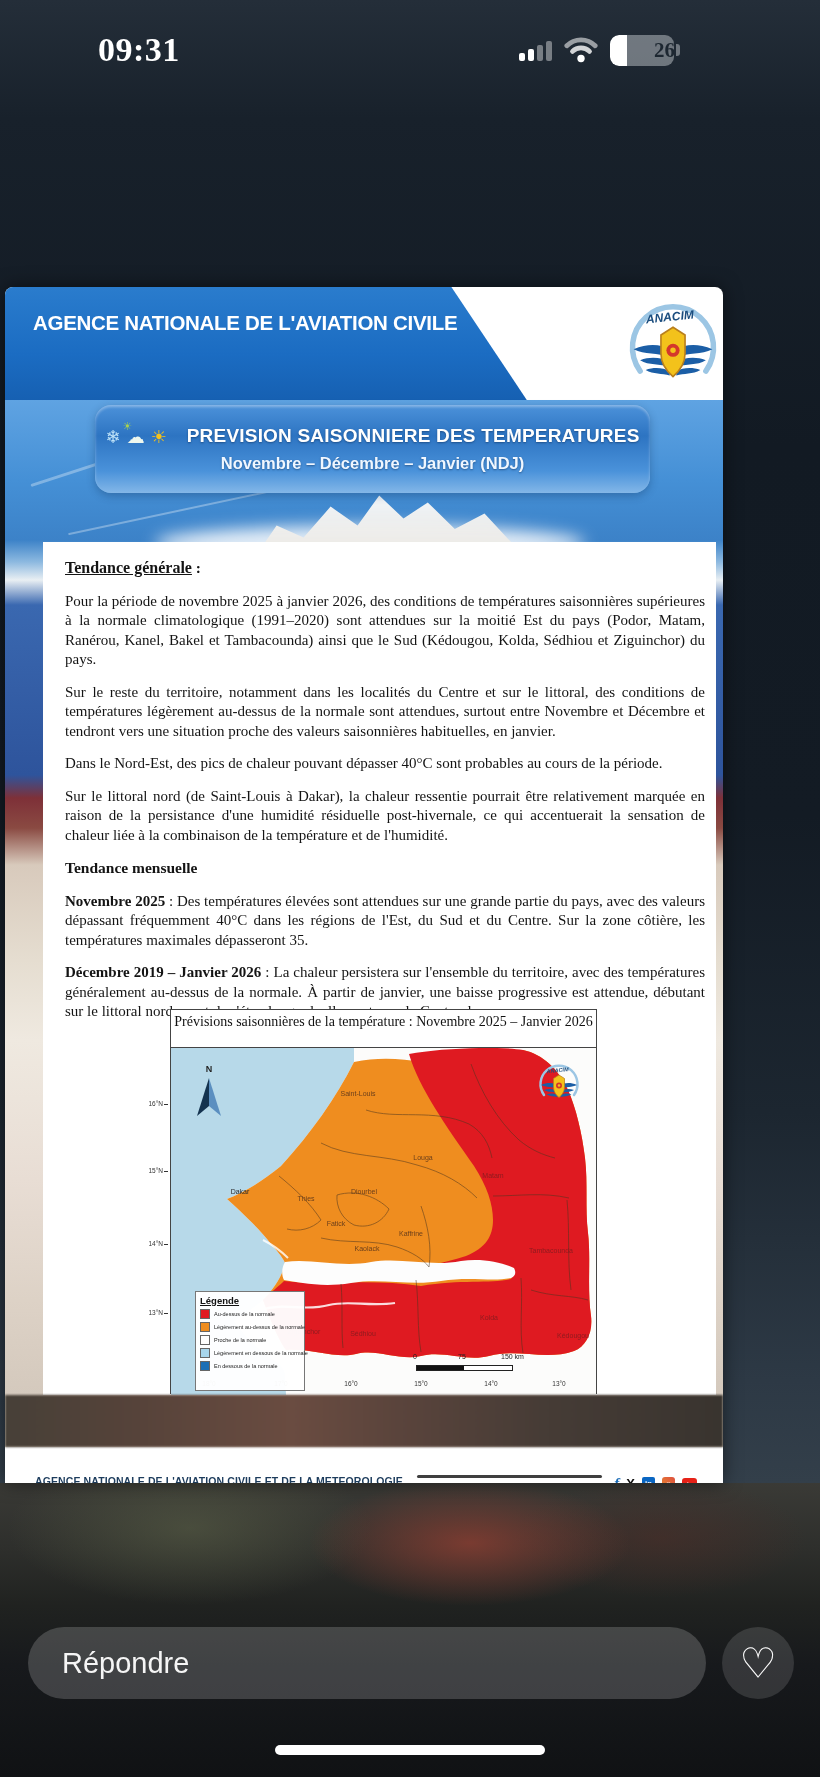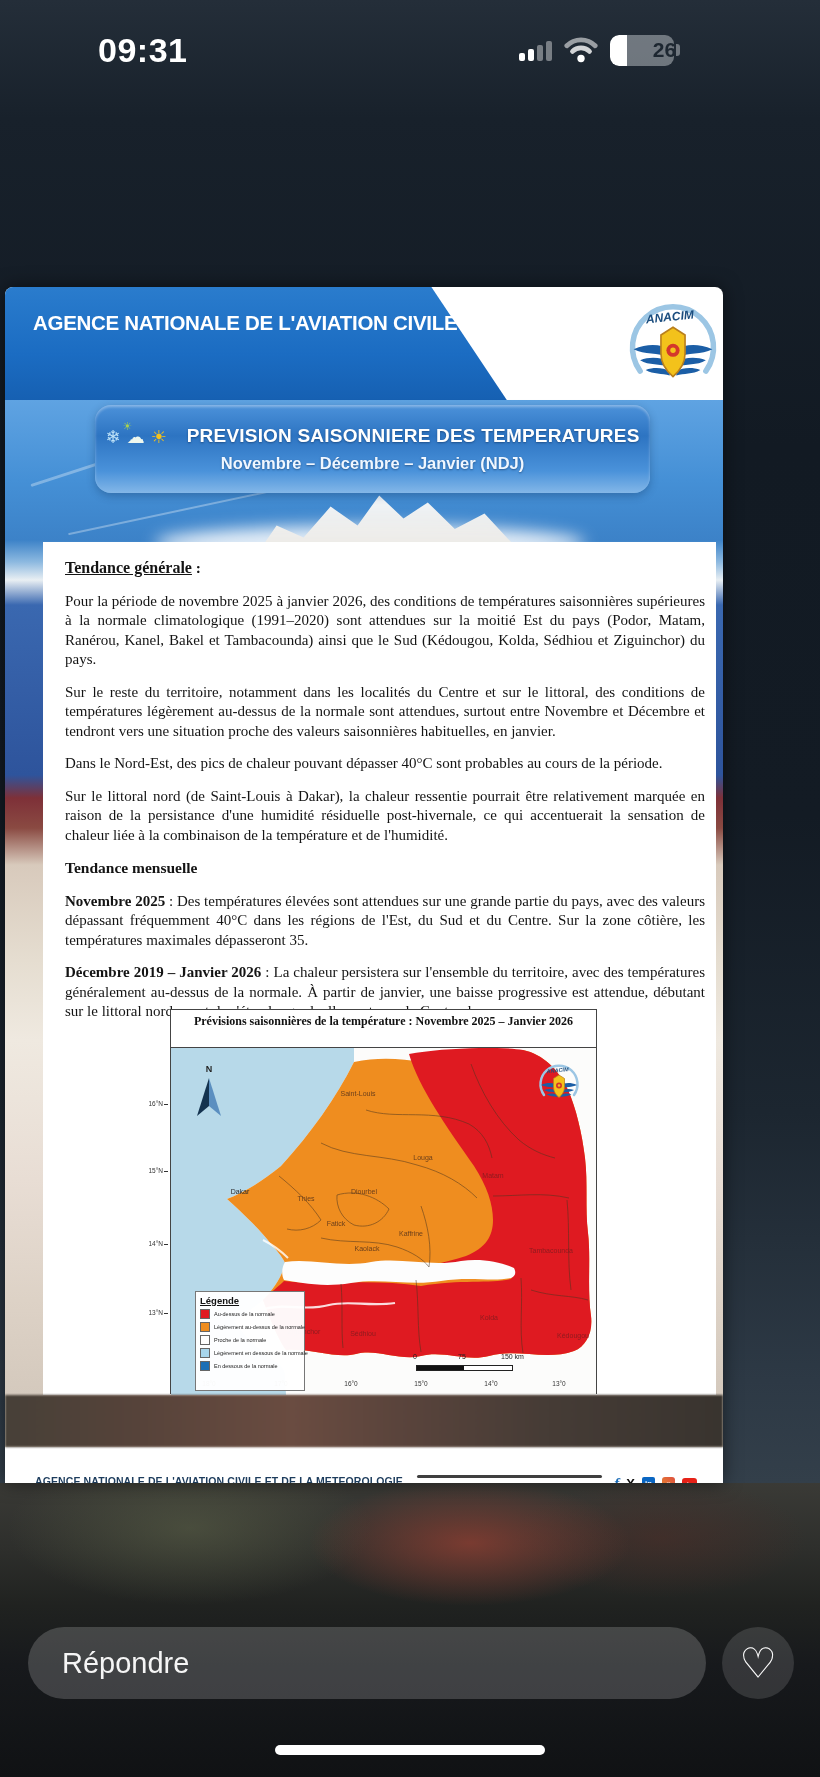--- a/index.html
+++ b/index.html
@@ -6,21 +6,21 @@
   .screen{position:relative;width:820px;height:1777px;overflow:hidden;background:#0e1216;font-family:"Liberation Sans",sans-serif;}
   .top-bg{position:absolute;left:0;top:0;width:820px;height:1483px;
     background:linear-gradient(180deg,#242e39 0%,#18212b 8%,#121a23 30%,#131b24 55%,#1c2630 75%,#2d3945 93%,#333f4a 100%);}
   .bottom-bg{position:absolute;left:0;top:1483px;width:820px;height:294px;
     background:
       radial-gradient(ellipse 230px 90px at 470px 60px, rgba(140,62,50,.8), rgba(0,0,0,0) 70%),
       radial-gradient(ellipse 260px 110px at 190px 45px, rgba(92,98,72,.55), rgba(0,0,0,0) 70%),
       radial-gradient(ellipse 210px 85px at 660px 55px, rgba(80,44,38,.5), rgba(0,0,0,0) 70%),
       linear-gradient(180deg,#3a3a36 0%,#2e2f2c 22%,#202220 42%,#17191c 62%,#101214 100%);}
   
-  .status-bar{position:absolute;left:0;top:14px;width:744px;height:72px;display:flex;align-items:center;color:#fff;}
+  .status-bar{position:absolute;left:0;top:14px;width:744px;height:72px;display:flex;align-items:center;color:#fff;font-family:Liberation Serif, serif;}
   .sb-time{margin-left:98px;font-size:34px;font-weight:700;letter-spacing:.5px;}
   .sb-spacer{flex:1;}
   .sb-icons{display:flex;align-items:center;gap:12px;margin-right:64px;}
   .sig{display:flex;align-items:flex-end;gap:3px;height:22px;}
   .sig i{display:block;width:6px;border-radius:2px;}
   .sig i:nth-child(1){height:8px;background:#fff;}
   .sig i:nth-child(2){height:12px;background:#fff;}
   .sig i:nth-child(3){height:16px;background:rgba(255,255,255,.4);}
   .sig i:nth-child(4){height:20px;background:rgba(255,255,255,.4);}
   .batt{position:relative;width:64px;height:31px;border-radius:9px;background:rgba(210,215,220,.45);overflow:hidden;}
@@ -33,21 +33,21 @@
   .doc-photo{position:absolute;left:0;top:113px;width:718px;height:1047px;
     background:linear-gradient(180deg,#5fa3e2 0px,#4590d6 80px,#3c82c8 140px,#8db9e0 162px,#e9eff3 180px,#3a68b0 205px,#2e549c 375px,#7e3038 398px,#8a4a42 428px,#d8cabc 465px,#e5ddd0 560px,#efe9e0 640px,#e8ddd4 780px,#ddd2c6 900px,#cfc4b8 1047px);}
   .contrail{position:absolute;background:rgba(255,255,255,.32);border-radius:2px;}
   .c1{left:20px;top:160px;width:240px;height:3px;transform:rotate(-18deg);}
   .c2{left:60px;top:215px;width:300px;height:2px;transform:rotate(-12deg);}
   .mountain{position:absolute;left:250px;top:200px;width:270px;height:70px;background:linear-gradient(180deg,#ffffff,#e9e6e0);
     clip-path:polygon(0 100%,8% 55%,18% 72%,28% 28%,38% 55%,46% 12%,55% 45%,64% 22%,74% 60%,85% 38%,100% 100%);
     filter:blur(1.5px);opacity:.95;}
   .mountain-base{position:absolute;left:150px;top:238px;width:430px;height:36px;background:#fff;filter:blur(8px);opacity:.85;border-radius:50%;}
   
-  .doc-header{position:absolute;left:0;top:0;width:570px;height:113px;background:linear-gradient(180deg,#2a7ccd,#1b6cc2 60%,#1660b2);}
+  .doc-header{position:absolute;left:0;top:0;width:570px;height:113px;background:linear-gradient(180deg,#2a7ccd,#1b6cc2 60%,#1660b2);padding-left:20px;}
   .hdr-wedge{position:absolute;right:0;top:0;width:718px;height:113px;background:#fff;
     clip-path:polygon(80% 0,100% 0,100% 100%,90.5% 100%);}
   .hdr-text{position:absolute;left:28px;top:24px;color:#fff;letter-spacing:-.3px;}
   .hdr-l1{font-size:20.5px;font-weight:700;}
   .hdr-l2{margin-top:10px;font-size:20.5px;font-weight:700;}
   .hdr-l2 .dir{font-size:17.5px;font-weight:400;}
   .anacim-logo{position:absolute;left:622px;top:14px;}
   
   .banner{position:absolute;left:90px;top:118px;width:555px;height:88px;border-radius:16px;
     background:linear-gradient(180deg,#4c92da 0%,#2d74c2 35%,#4a92da 75%,#83b7e8 100%);
@@ -65,21 +65,21 @@
   .panel{position:absolute;left:38px;top:255px;width:673px;height:853px;background:#fff;
     padding:16px 11px 0 10px;box-sizing:border-box;
     font-family:"Liberation Serif",serif;font-size:15px;line-height:1.3;color:#141414;text-align:justify;}
   .panel p{margin:0 0 13px 12px;}
   .h-underline{font-weight:700;text-decoration:underline;font-size:16px;}
   .h-bold{font-weight:700;font-size:15.5px;}
   .sec-head{margin:0 0 14px 0;text-align:left;}
   
   .map-block{position:absolute;left:165px;top:722px;width:427px;height:385px;background:#fff;border:1px solid #444;box-sizing:border-box;}
   .map-title-box{height:38px;border-bottom:1px solid #444;text-align:center;font-family:"Liberation Serif",serif;padding-top:4px;box-sizing:border-box;}
-  .map-title{font-size:12px;font-weight:700;color:#111;}
+  .map-title{font-size:14px;font-weight:400;color:#111;}
   .map-date{font-size:13px;font-weight:700;color:#111;margin-top:20px;}
   .map-canvas{position:absolute;left:0;top:38px;width:425px;height:347px;}
   .lat-lab{position:absolute;left:-30px;width:27px;text-align:right;font-size:6.5px;color:#333;}
   .lat-lab::after{content:"";display:inline-block;width:4px;height:1px;background:#333;vertical-align:middle;margin-left:1px;}
   .lon-lab{position:absolute;width:34px;margin-left:-17px;text-align:center;font-size:6.5px;color:#333;top:370px;}
   .legend{position:absolute;left:24px;top:281px;width:110px;height:100px;background:rgba(255,255,255,.97);border:1px solid #777;box-sizing:border-box;padding:3px 4px;}
   .legend-title{font-size:9.5px;font-weight:700;color:#111;text-decoration:underline;margin-bottom:3px;}
   .legend-item{display:flex;align-items:center;gap:4px;margin-bottom:3px;}
   .legend-sw{width:8px;height:8px;border:1px solid #666;flex:0 0 auto;}
   .legend-lb{font-size:5.5px;color:#222;white-space:nowrap;}

